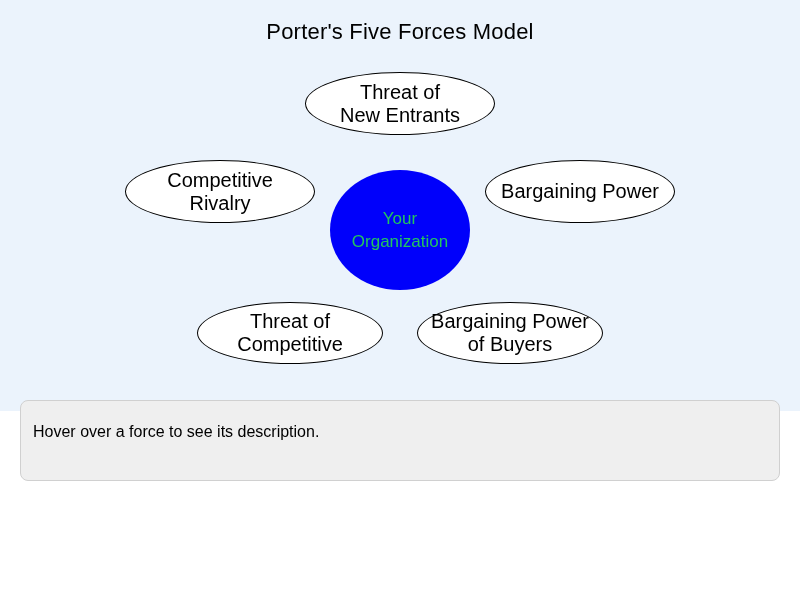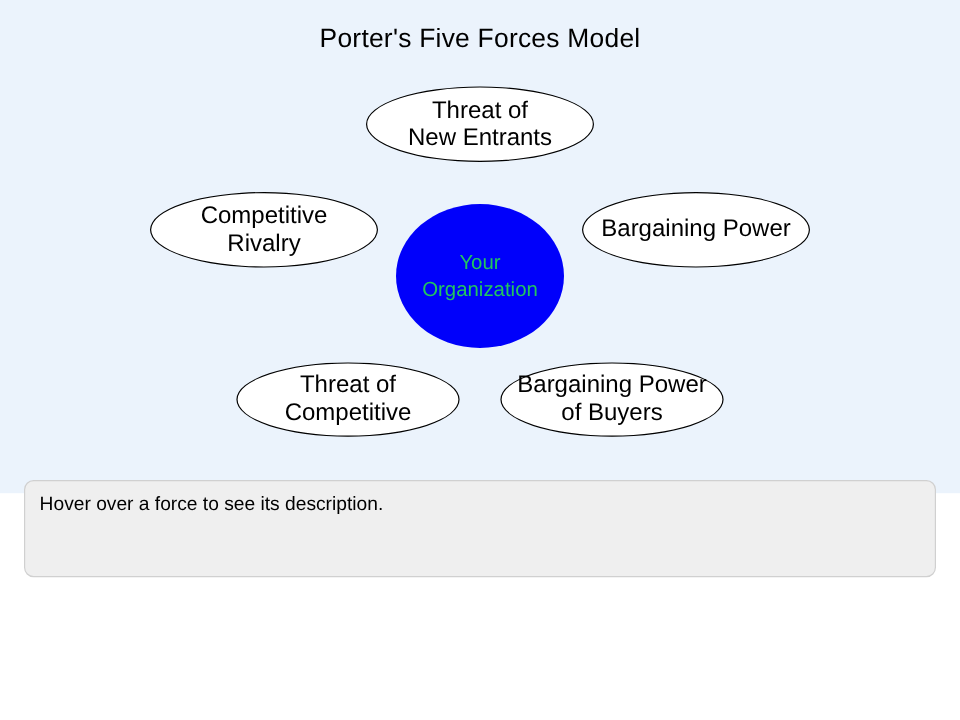--- a/index.html
+++ b/index.html
@@ -62,21 +62,21 @@
     line-height: 23px;
   }
   .center-circle span { display: block; }
   .description-panel {
     position: absolute;
     left: 20px; top: 400px;
     width: 760px; height: 81px;
     background: #efefef;
     border: 1px solid #d0d0d0;
     border-radius: 8px;
-    padding: 10px 12px;
+    padding: 21px 12px;
     font-size: 16px;
     line-height: 20px;
   }
 </style>
 </head>
 <body>
 
 <div class="stage">
 
   <h1 class="page-title">Porter's Five Forces Model</h1>

